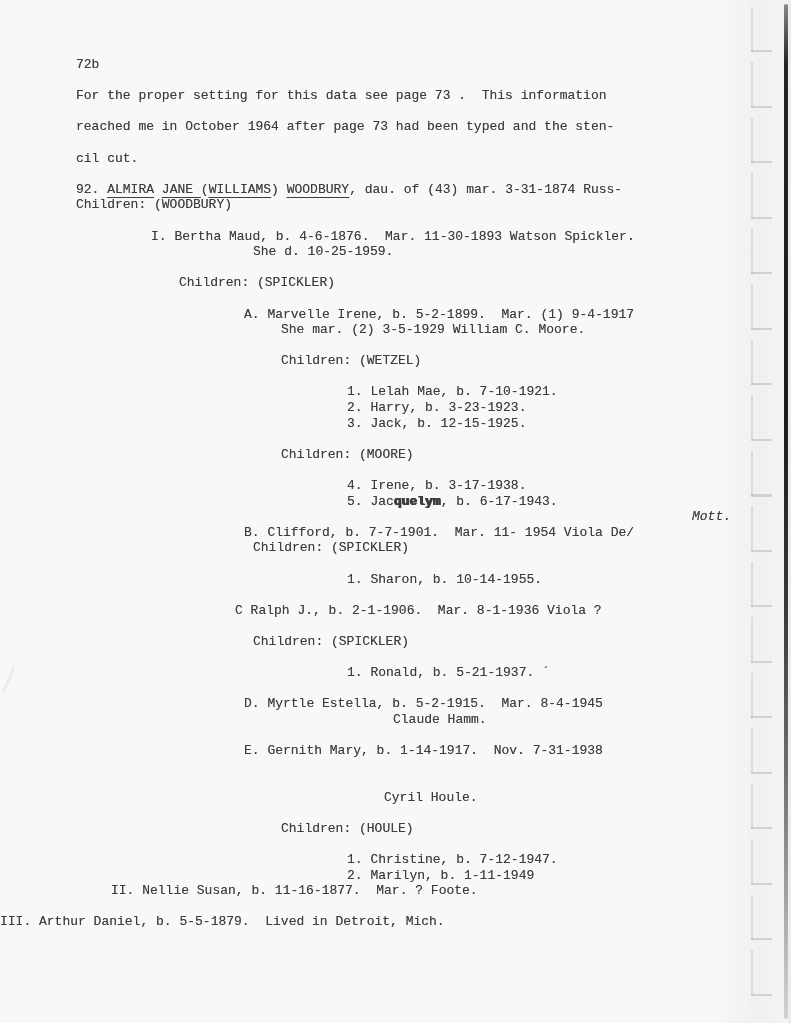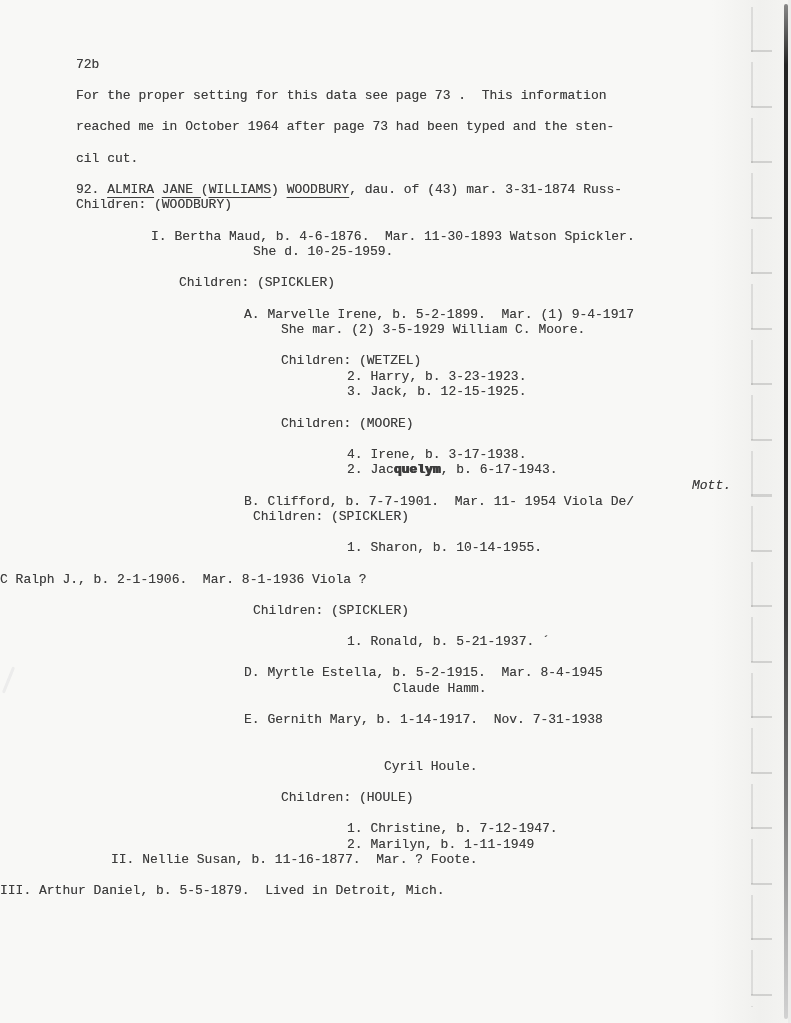--- a/index.html
+++ b/index.html
@@ -16,21 +16,21 @@
   .line{
     white-space:pre;height:15.6px;line-height:15.6px;font-size:13px;
     text-shadow:0 0 0.5px rgba(61,61,61,0.55);
   }
   .dbl{margin-top:15.6px;}
   .ind0{padding-left:76px;}
   .ind6{}
   .ind7{padding-left:111px;}
   .ind8{padding-left:151px;}
   .ind11{padding-left:179px;}
-  .ind17{}
+  .ind17{padding-left:235px;}
   .ind18{padding-left:244px;}
   .ind19{padding-left:253px;}
   .ind22{padding-left:281px;}
   .ind29{padding-left:347px;}
   .ind30{padding-left:356px;}
   .ind33{padding-left:384px;margin-top:31px;}
   .ind34{padding-left:393px;}
   .ind66{padding-left:692px;font-style:italic;}
   .u{text-decoration:underline;text-decoration-thickness:1px;text-underline-offset:3.5px;}
   .overstrike{font-weight:700;text-shadow:0.7px 0 0 currentColor,-0.4px 0 0 currentColor;}
@@ -71,25 +71,26 @@
   <div class="line ind0 dbl"><span>92. </span><span class="u">ALMIRA</span><span> </span><span class="u">JANE </span><span>(</span><span class="u">WILLIAMS</span><span>) </span><span class="u">WOODBURY</span><span>, dau. of (43) mar. 3-31-1874 Russ-</span></div>
   <div class="line ind0">Children: (WOODBURY)</div>
 
   <div class="line ind8 dbl">I. Bertha Maud, b. 4-6-1876.  Mar. 11-30-1893 Watson Spickler.</div>
   <div class="line ind19">She d. 10-25-1959.</div>
   <div class="line ind11 dbl">Children: (SPICKLER)</div>
 
   <div class="line ind18 dbl">A. Marvelle Irene, b. 5-2-1899.  Mar. (1) 9-4-1917</div>
   <div class="line ind22">She mar. (2) 3-5-1929 William C. Moore.</div>
   <div class="line ind22 dbl">Children: (WETZEL)</div>
+  <div class="line ind29 dbl">1. Lelah Mae, b. 7-10-1921.</div>
   <div class="line ind29">2. Harry, b. 3-23-1923.</div>
   <div class="line ind29">3. Jack, b. 12-15-1925.</div>
   <div class="line ind22 dbl">Children: (MOORE)</div>
   <div class="line ind29 dbl">4. Irene, b. 3-17-1938.</div>
-  <div class="line ind29"><span>2. Jac</span><span class="overstrike">quelym</span><span>, b. 6-17-1943.</span></div>
+  <div class="line ind29"><span>5. Jac</span><span class="overstrike">quelym</span><span>, b. 6-17-1943.</span></div>
 
   <div class="line ind66">Mott.</div>
   <div class="line ind18">B. Clifford, b. 7-7-1901.  Mar. 11- 1954 Viola De/</div>
   <div class="line ind19">Children: (SPICKLER)</div>
   <div class="line ind29 dbl">1. Sharon, b. 10-14-1955.</div>
 
   <div class="line ind17 dbl">C Ralph J., b. 2-1-1906.  Mar. 8-1-1936 Viola ?</div>
   <div class="line ind19 dbl">Children: (SPICKLER)</div>
   <div class="line ind29 dbl">1. Ronald, b. 5-21-1937. ´</div>
 

